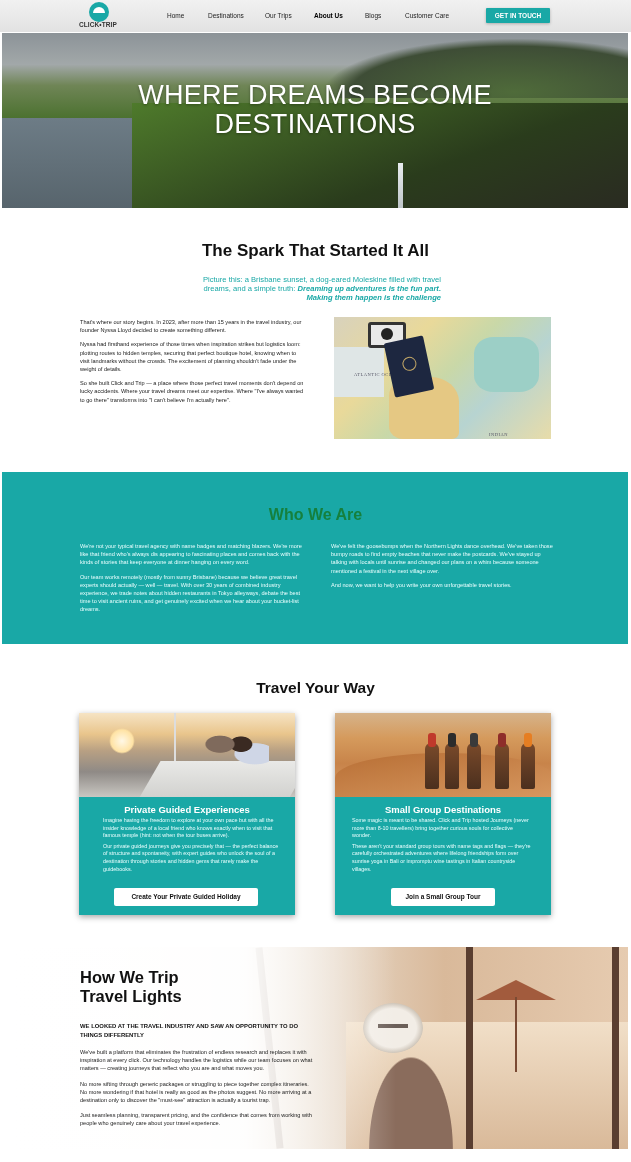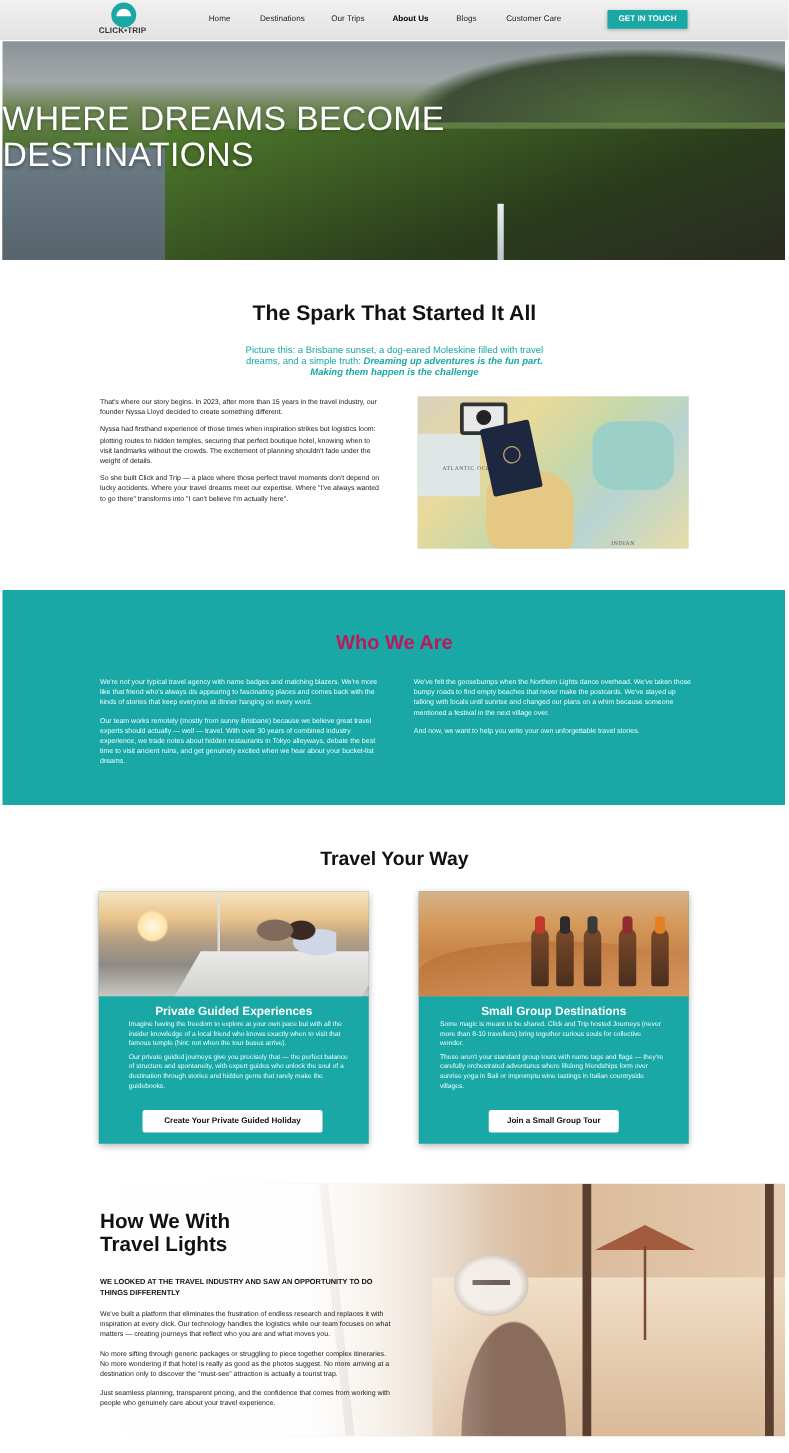--- a/index.html
+++ b/index.html
@@ -10,39 +10,39 @@
 .logo-circle:after{content:"";position:absolute;left:4px;top:5px;width:12px;height:6px;border-radius:6px 6px 0 0;background:#fff}
 .logo-text{position:absolute;left:0;top:19px;font-size:6.5px;font-weight:bold;color:#333;letter-spacing:.1px;white-space:nowrap}
 .nav-link{position:absolute;top:12px;font-size:6.5px;color:#222;white-space:nowrap}
 .nav-link.active{font-weight:bold;color:#000}
 .cta{position:absolute;left:486px;top:8px;width:64px;height:15px;background:#19a8a6;color:#fff;font-size:6.5px;font-weight:bold;text-align:center;line-height:15px;border-radius:1px;box-shadow:0 1px 3px rgba(0,0,0,.25)}
 .hero{position:absolute;left:2px;top:33px;width:626px;height:175px;overflow:hidden;background:linear-gradient(180deg,#8c9398 0%,#a2a8a9 18%,#6f8556 30%,#4d7231 48%,#3b5a26 62%,#2d3327 80%,#3c4030 100%)}
 .hero .sea{position:absolute;left:0;top:85px;width:140px;height:95px;background:linear-gradient(#6d7c86,#56636b)}
 .hero .cliff{position:absolute;left:130px;top:70px;width:500px;height:110px;background:linear-gradient(160deg,#4e7a2b,#2a3c1c 60%,#2a2a22)}
 .hero .hill{position:absolute;left:320px;top:5px;width:320px;height:60px;background:radial-gradient(ellipse at 60% 90%,#4f6b3a,#3e4d36 60%,transparent 70%)}
 .hero .fall{position:absolute;left:396px;top:130px;width:5px;height:45px;background:linear-gradient(#e8ecef,#bfc6c9)}
-.hero-title{position:absolute;left:0;top:48px;width:626px;text-align:left;color:#fff;font-size:27px;line-height:29px;letter-spacing:.3px;text-shadow:0 1px 3px rgba(0,0,0,.35)}
+.hero-title{position:absolute;left:0;top:48px;width:626px;text-align:center;color:#fff;font-size:27px;line-height:29px;letter-spacing:.3px;text-shadow:0 1px 3px rgba(0,0,0,.35)}
 .hero-sub{position:absolute;left:0;top:113px;width:626px;text-align:center;color:#fff;font-size:10.5px;text-shadow:0 1px 2px rgba(0,0,0,.4)}
 .h2{position:absolute;left:0;width:631px;text-align:center;font-weight:bold}
 .spark-title{top:241px;font-size:17px}
-.spark-intro{position:absolute;left:190px;top:275px;width:251px;text-align:center;font-size:7.6px;line-height:9px;color:#19a8a6}
+.spark-intro{position:absolute;left:190px;top:275px;width:251px;text-align:right;font-size:7.6px;line-height:9px;color:#19a8a6}
 .spark-intro b{font-style:italic}
 .body-text{position:absolute;font-size:5.6px;line-height:8.2px;color:#222}
 .body-text p{margin-bottom:6px}
 .map{position:absolute;left:334px;top:317px;width:217px;height:122px;overflow:hidden;background:linear-gradient(135deg,#d8d2bd,#e9d99a 30%,#c9d8a8 50%,#b7d4d1 70%,#e8dca9)}
 .map .m1{position:absolute;left:0;top:30px;width:50px;height:50px;background:#dfe6e6}
 .map .m2{position:absolute;left:55px;top:60px;width:70px;height:62px;background:#e5c883;border-radius:30% 40% 10% 20%}
 .map .m3{position:absolute;left:140px;top:20px;width:65px;height:55px;background:#9ccfc6;border-radius:30%}
 .map .camera{position:absolute;left:34px;top:5px;width:38px;height:26px;background:#e9e9e9;border:3px solid #333;border-radius:3px}
 .map .camera:after{content:"";position:absolute;left:10px;top:3px;width:12px;height:12px;border-radius:50%;background:#222}
 .map .passport{position:absolute;left:55px;top:22px;width:40px;height:55px;background:#1d2740;transform:rotate(-12deg);border-radius:2px}
 .map .passport:after{content:"";position:absolute;left:14px;top:18px;width:12px;height:12px;border-radius:50%;border:1px solid #c4a867}
 .map .lbl{position:absolute;font-size:4.5px;color:#556;font-family:"Liberation Serif",serif;letter-spacing:.5px}
 .who{position:absolute;left:2px;top:472px;width:626px;height:172px;background:#19a8a6}
-.who-title{top:506px;font-size:16px;color:#be185d}
+.who-title{top:506px;font-size:16px;color:#15803d}
 .who-text{position:absolute;font-size:5.6px;line-height:8.2px;color:#eaffff}
 .who-text p{margin-bottom:6px}
 .tyw-title{top:679px;font-size:15.5px}
 .card{position:absolute;top:713px;width:216px;height:202px;background:#19a8a6;box-shadow:0 2px 6px rgba(0,0,0,.35)}
 .card-img{position:absolute;left:0;top:0;width:216px;height:84px;overflow:hidden}
 .card-title{position:absolute;left:0;top:91px;width:216px;text-align:center;color:#fff;font-weight:bold;font-size:9.5px}
 .card-text{position:absolute;left:24px;top:104px;width:180px;color:#eaffff;font-size:5.4px;line-height:7.6px}
 .card-text p{margin-bottom:3px}
 .card-btn{position:absolute;top:175px;height:18px;background:#fff;color:#111;font-weight:bold;font-size:6.5px;text-align:center;line-height:18px;border-radius:2px}
 .sail{background:linear-gradient(180deg,#f6e4c4 0%,#e9c58c 25%,#b8a083 45%,#8f8a86 70%,#c9c7c2 100%)}
@@ -171,21 +171,21 @@
   <div class="palm" style="left:450px"></div>
   <div class="palm" style="left:596px"></div>
   <div class="umbrella"></div>
   <div class="pole"></div>
   <div class="person"></div>
   <div class="hat"></div>
   <div class="band"></div>
   <div class="fade"></div>
 </div>
 <div class="better-title">
-  <div>How We With</div>
+  <div>How We Trip</div>
   <div>Travel Lights</div>
 </div>
 <div class="better-sub">WE LOOKED AT THE TRAVEL INDUSTRY AND SAW AN OPPORTUNITY TO DO THINGS DIFFERENTLY</div>
 <div class="better-text">
   <p>We've built a platform that eliminates the frustration of endless research and replaces it with inspiration at every click. Our technology handles the logistics while our team focuses on what matters — creating journeys that reflect who you are and what moves you.</p>
   <p>No more sifting through generic packages or struggling to piece together complex itineraries. No more wondering if that hotel is really as good as the photos suggest. No more arriving at a destination only to discover the "must-see" attraction is actually a tourist trap.</p>
   <p>Just seamless planning, transparent pricing, and the confidence that comes from working with people who genuinely care about your travel experience.</p>
 </div>
 
 </body></html>

